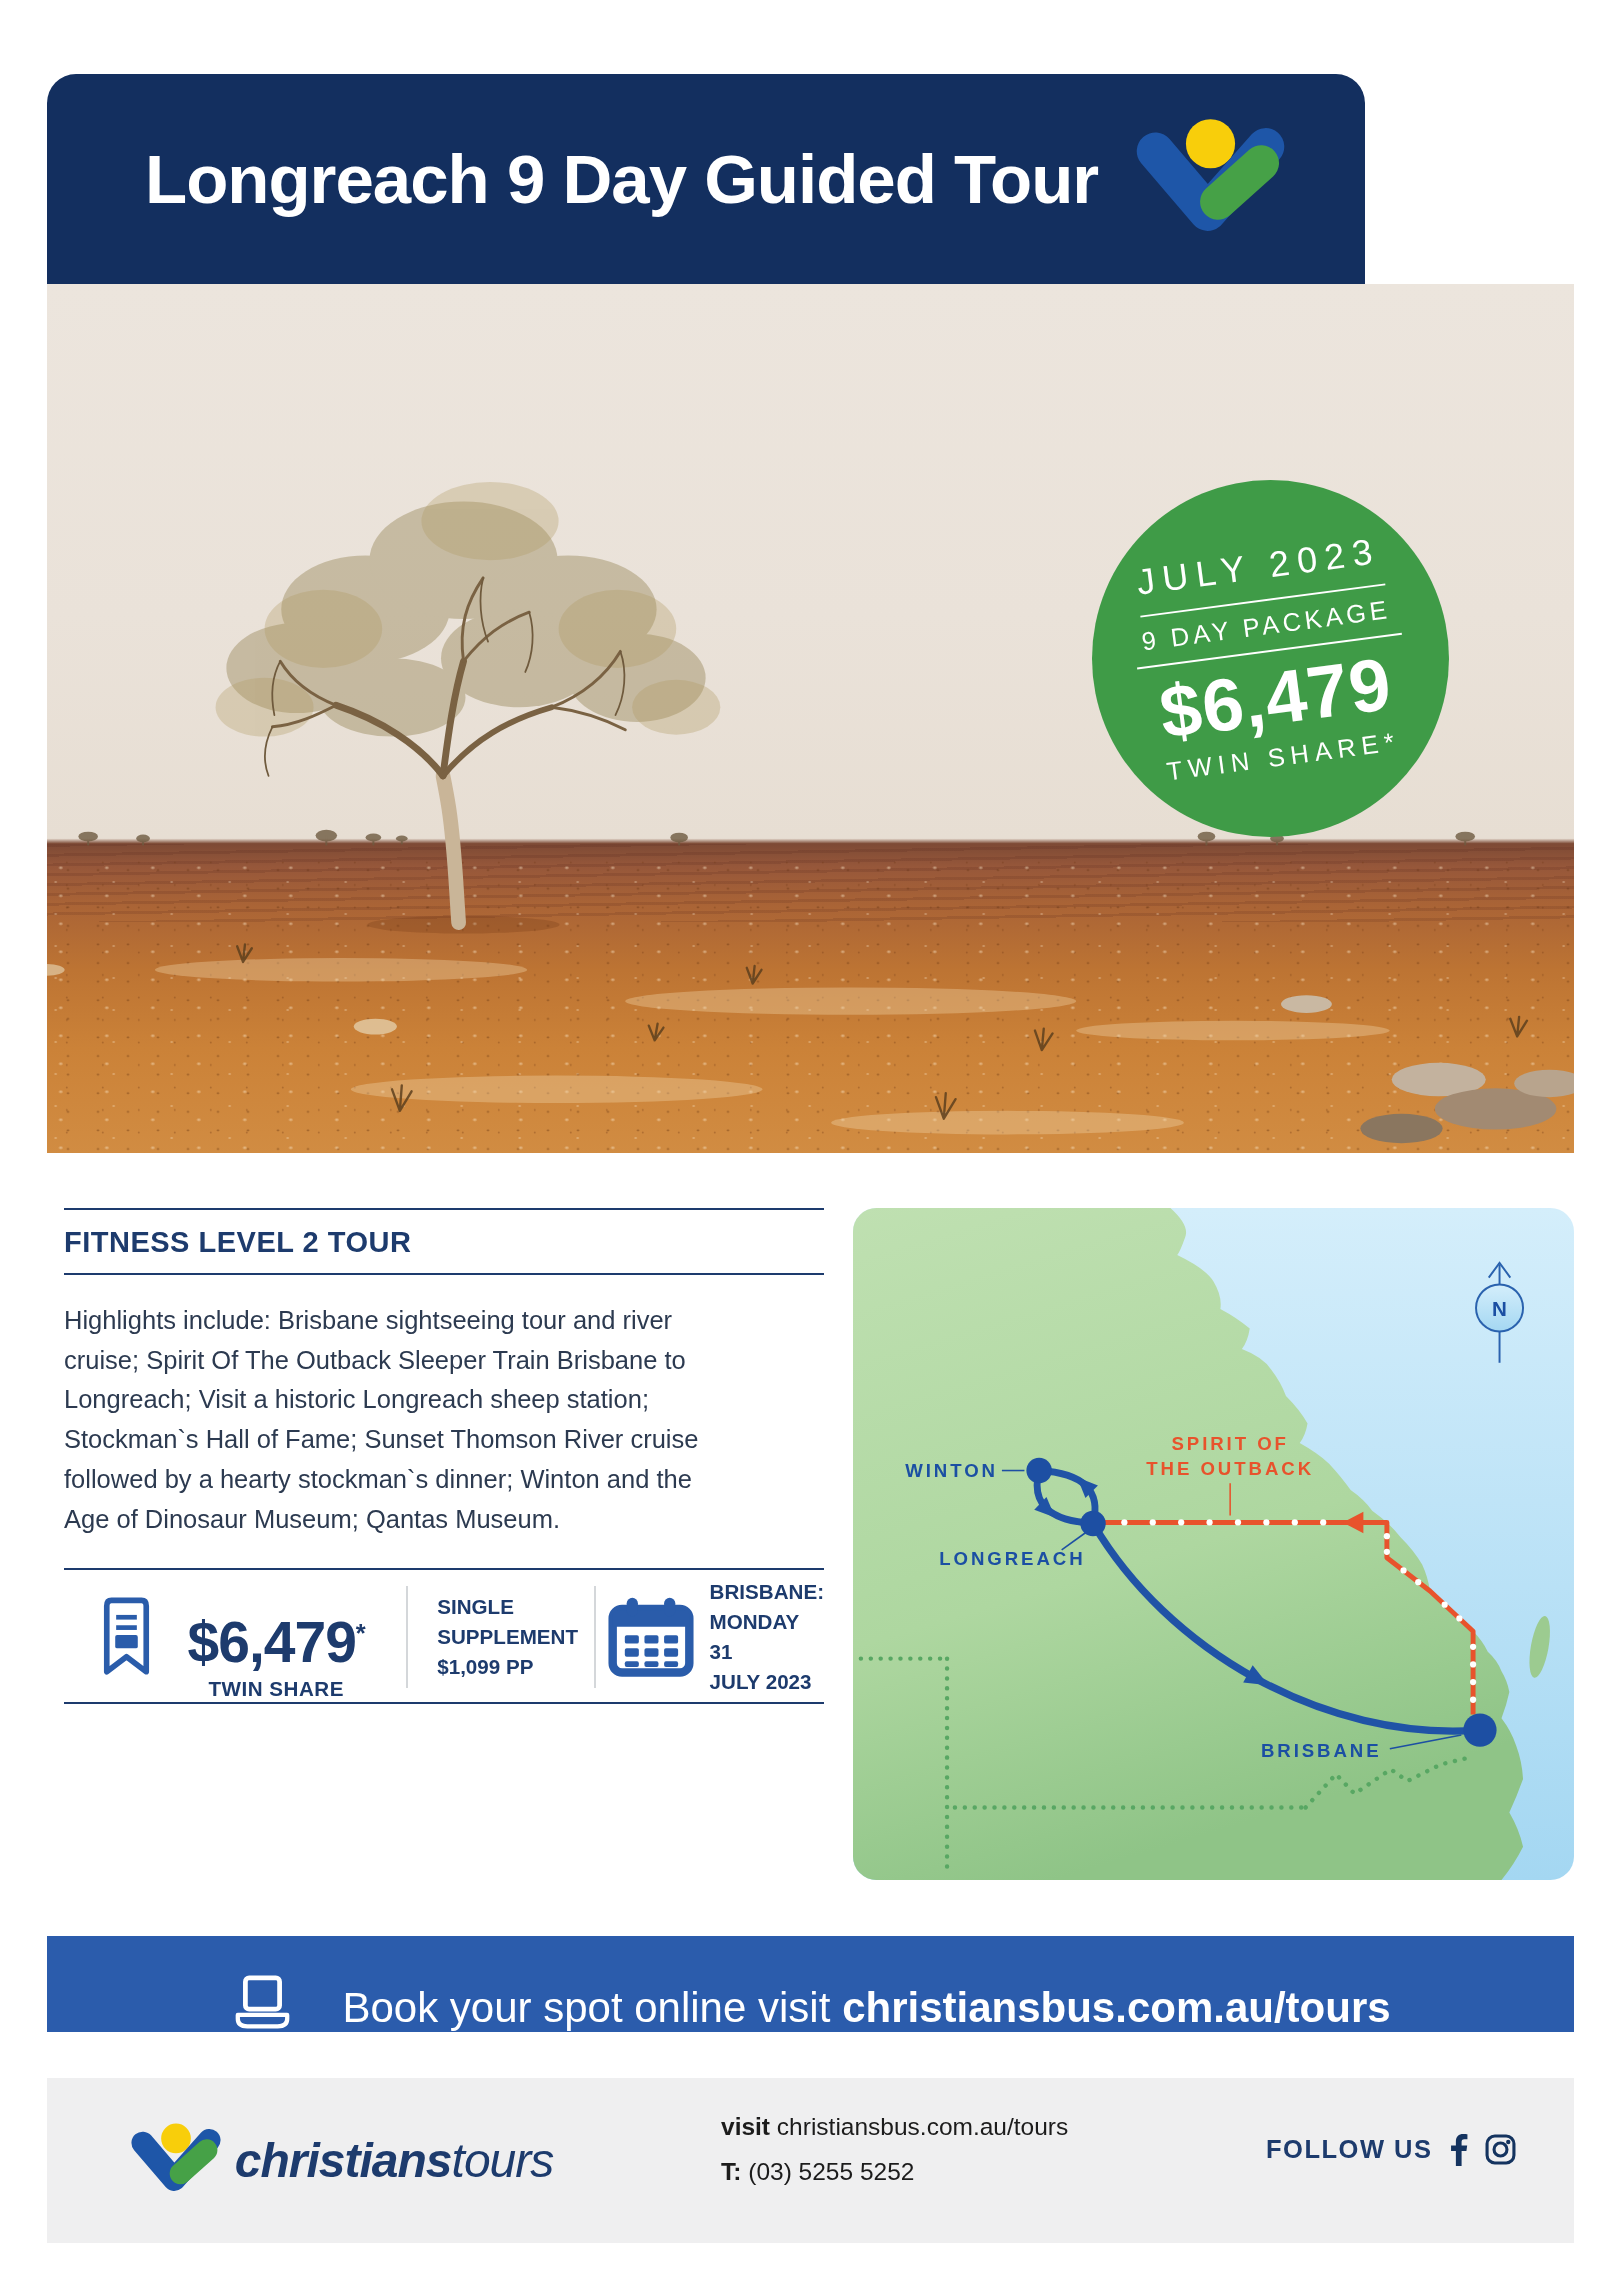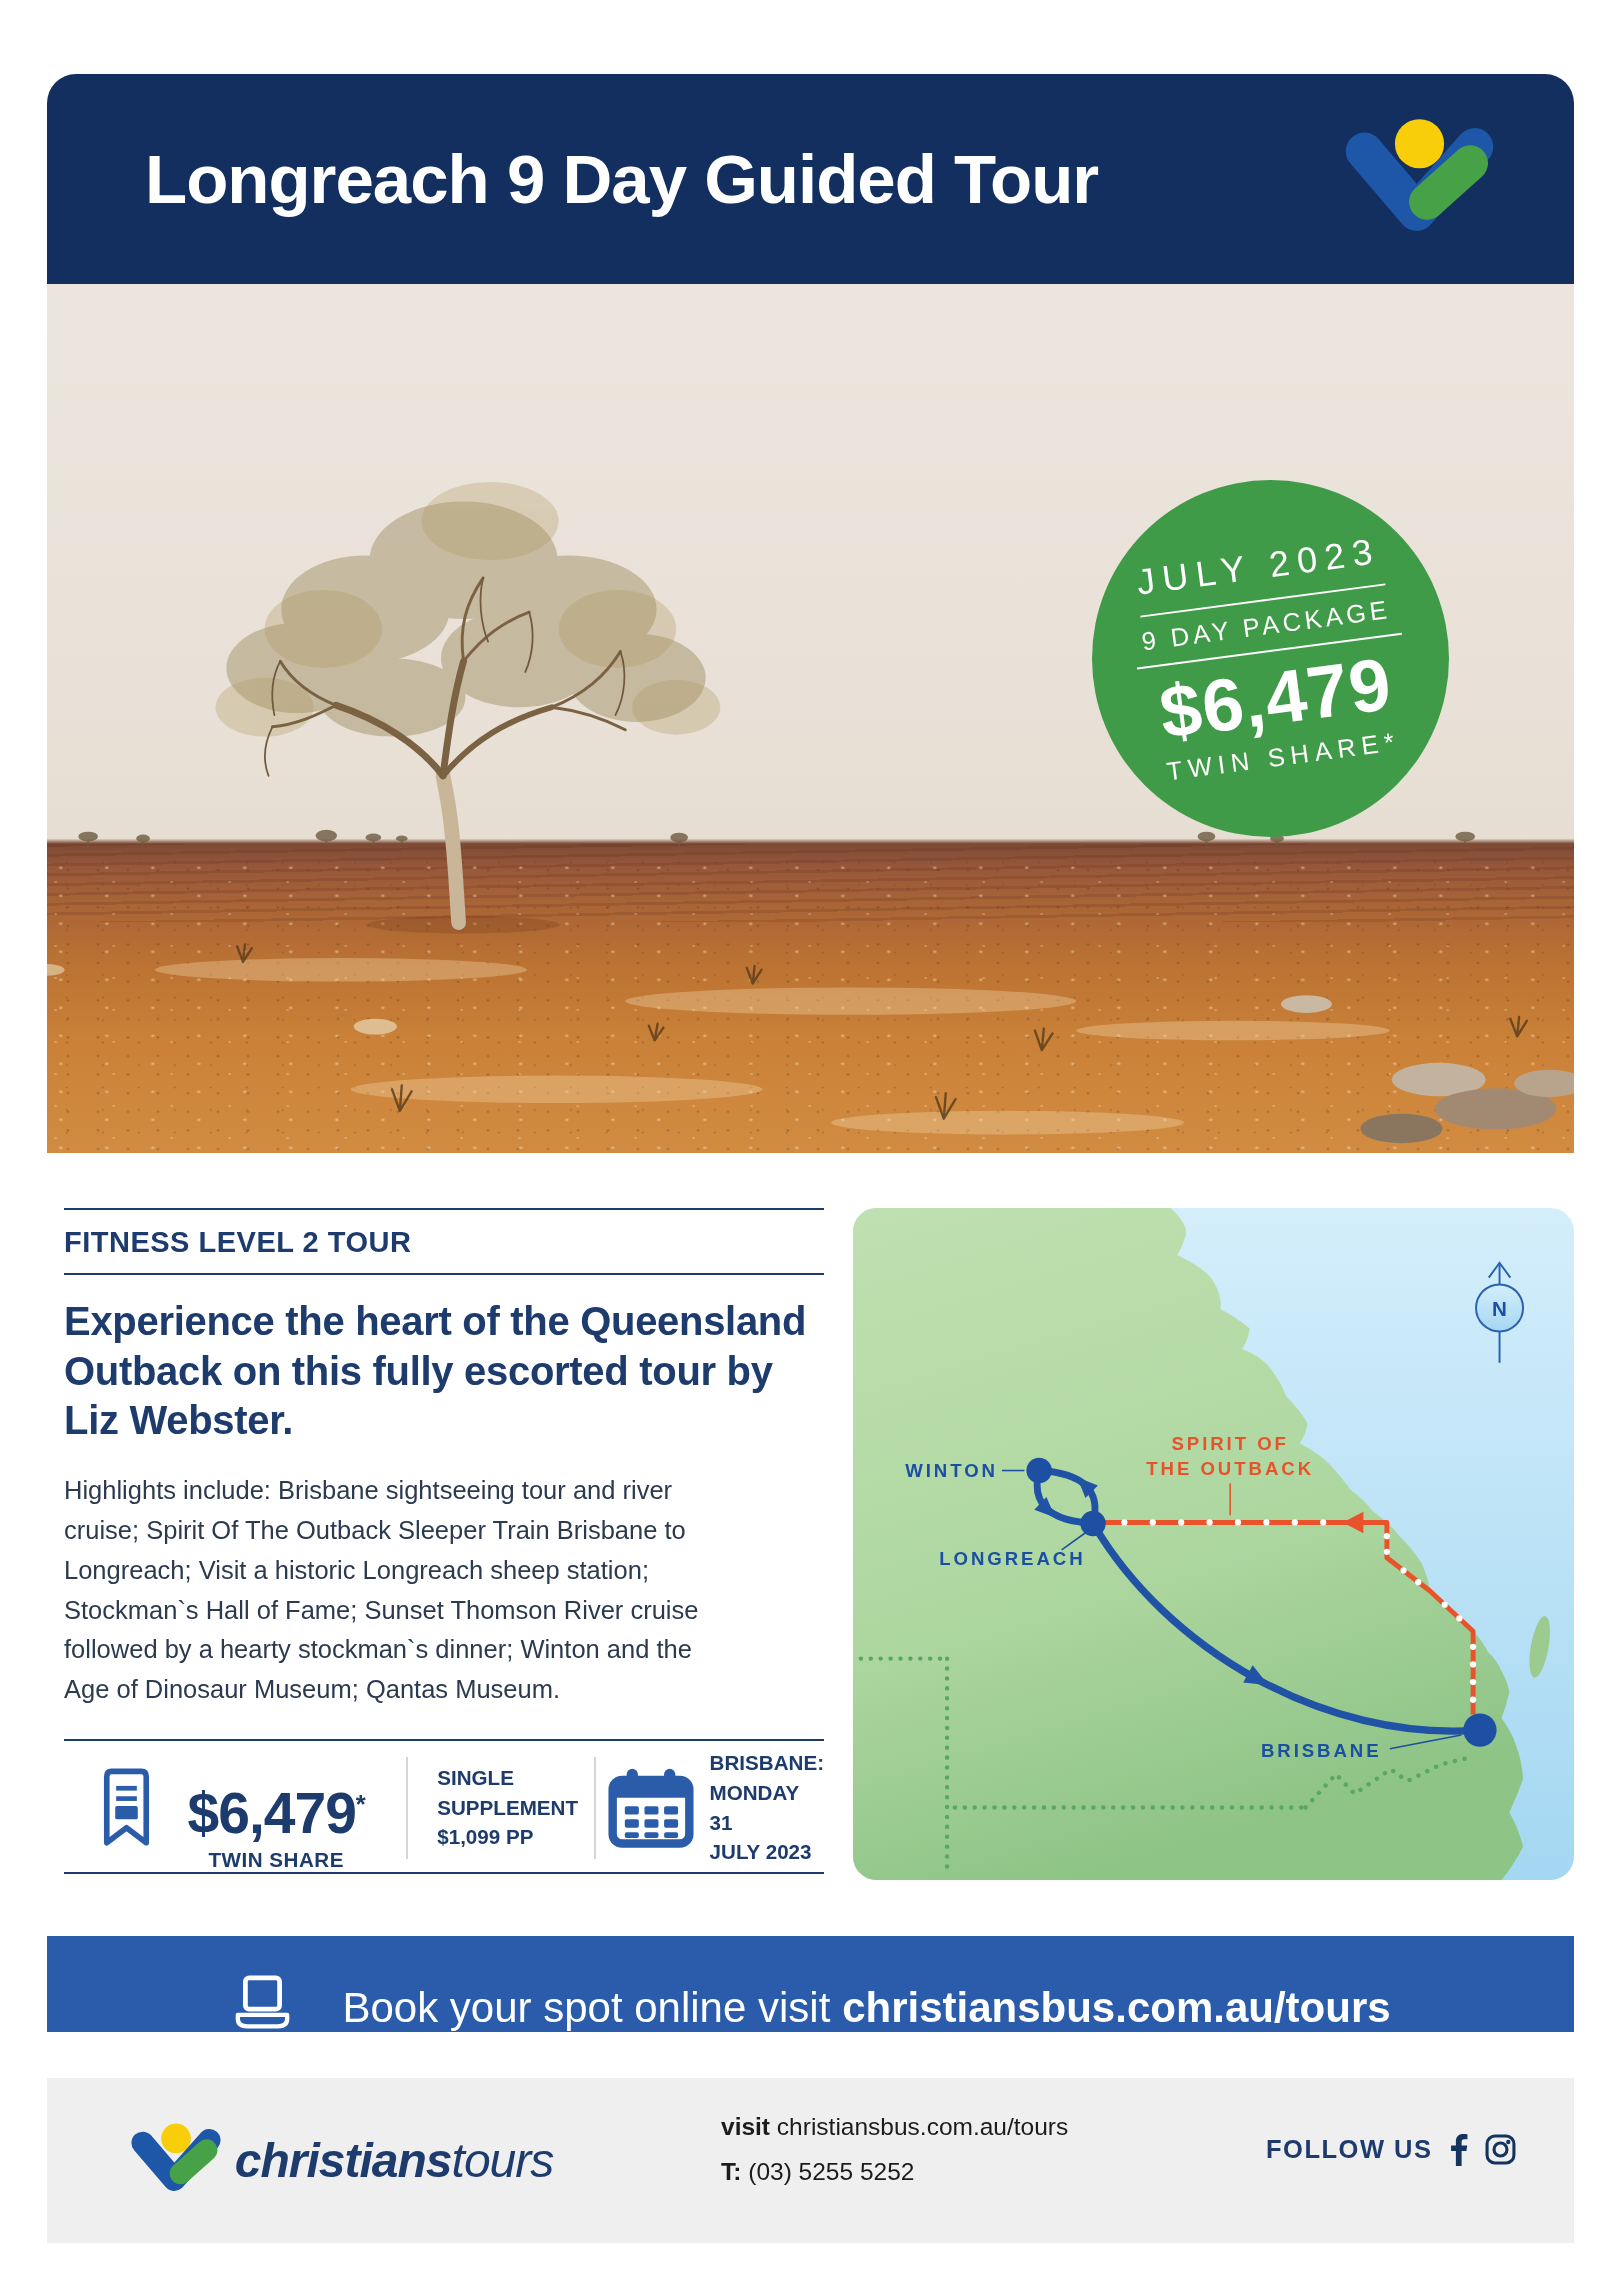--- a/index.html
+++ b/index.html
@@ -1,20 +1,20 @@
 <!DOCTYPE html>
 <html><head>
 <meta charset="utf-8">
 <style>
   * { margin:0; padding:0; box-sizing:border-box; }
   html,body { background:#ffffff; }
   body { width:1621px; height:2293px; position:relative; font-family:"Liberation Sans", sans-serif; overflow:hidden; }
 
   
-  .hdr { position:absolute; left:47px; top:74px; width:1527px; height:211px;
+  .hdr { position:absolute; left:47px; top:74px; width:1318px; height:211px;
          background:#132f5f; border-radius:29px 29px 0 0; display:flex; align-items:center; }
   .hdr-title { color:#ffffff; font-size:69px; font-weight:bold; letter-spacing:-1px; margin-left:98px; }
   .hdr-logo { position:absolute; right:80px; top:31px; width:149px; height:149px; }
 
   
   .hero { position:absolute; left:47px; top:284px; width:1527px; height:869px; overflow:hidden;
     background:linear-gradient(180deg,
       #ece5dd 0%, #eae2d9 38%, #e7ded3 63.8%,
       #7d4a35 64.4%, #96573a 67%, #aa6436 71.5%,
       #bd7433 79%, #cb8238 88%, #d18c42 100%); }
@@ -197,21 +197,20 @@
       <div class="badge-price">$6,479</div>
       <div class="badge-share">TWIN SHARE*</div>
     </div>
   </div>
 </div>
 
 <section class="col-left">
   <hr class="rule">
   <div class="kicker">FITNESS LEVEL 2 TOUR</div>
   <hr class="rule">
-  <h2 class="heading">Experience the heart of the Queensland Outback on this fully escorted tour by Liz Webster.</h2>
   <p class="body-text">Highlights include: Brisbane sightseeing tour and river cruise; Spirit Of The Outback Sleeper Train Brisbane to Longreach; Visit a historic Longreach sheep station; Stockman`s Hall of Fame; Sunset Thomson River cruise followed by a hearty stockman`s dinner; Winton and the Age of Dinosaur Museum; Qantas Museum.</p>
   <hr class="rule">
 
   <div class="price-row">
     <svg class="ribbon-icon" viewBox="0 0 50 86">
       <path d="M9,4 H41 Q46,4 46,10 V80 L25,64 4,80 V10 Q4,4 9,4 Z" fill="none" stroke="#2a5caa" stroke-width="6" stroke-linejoin="round"></path>
       <line x1="14" y1="22" x2="36" y2="22" stroke="#2a5caa" stroke-width="5"></line>
       <line x1="14" y1="33" x2="36" y2="33" stroke="#2a5caa" stroke-width="5"></line>
       <rect x="13" y="41" width="24" height="14" rx="2" fill="#2a5caa"></rect>
     </svg>

